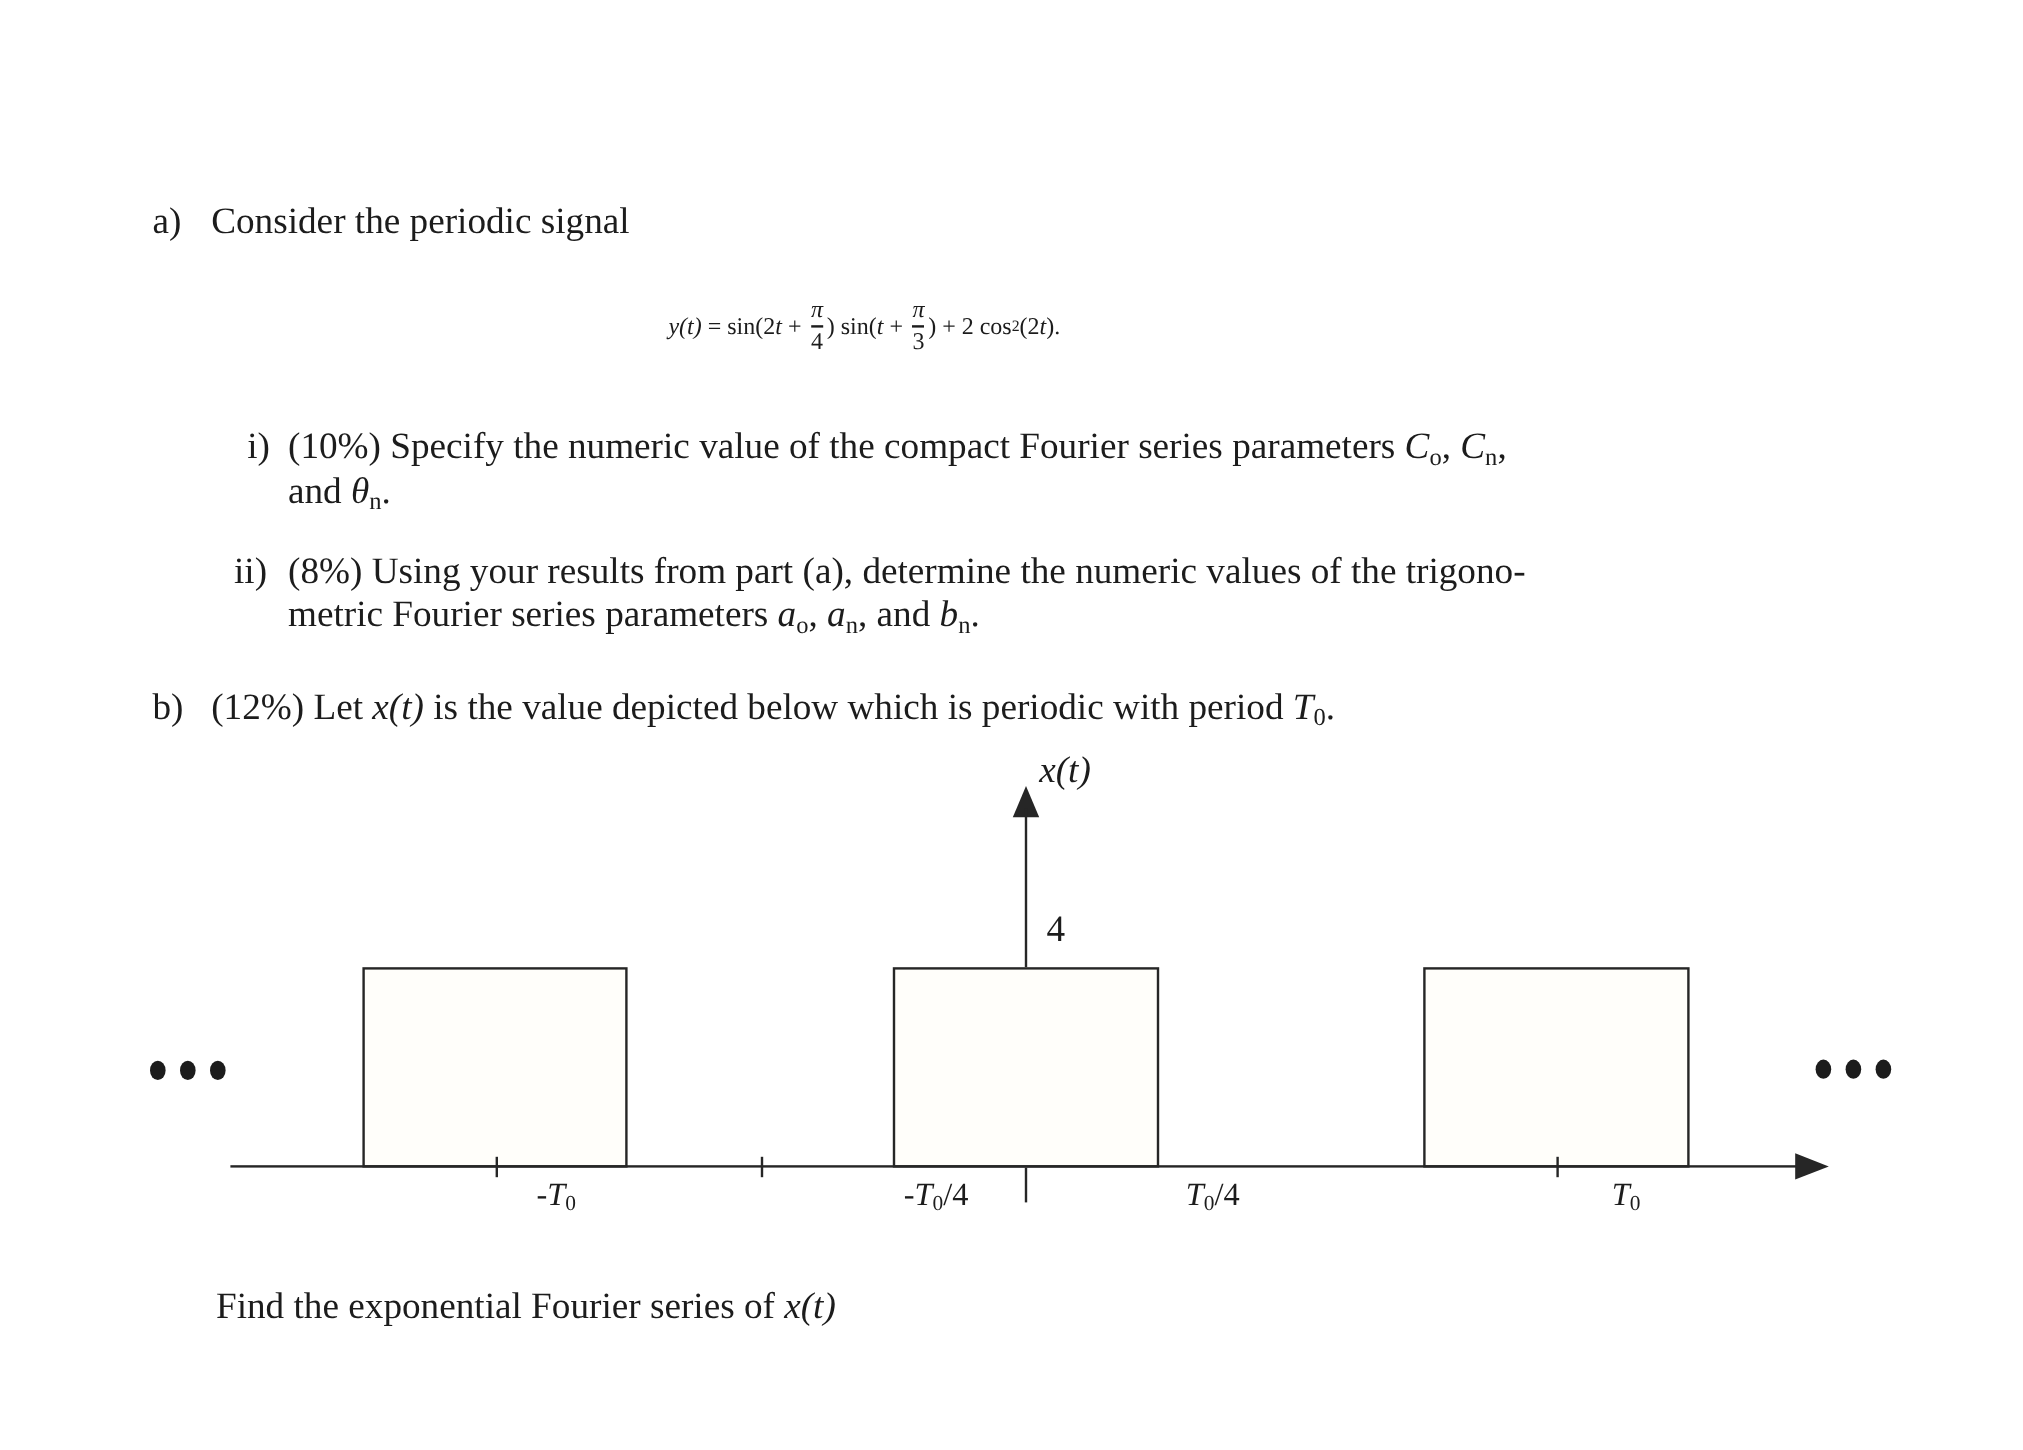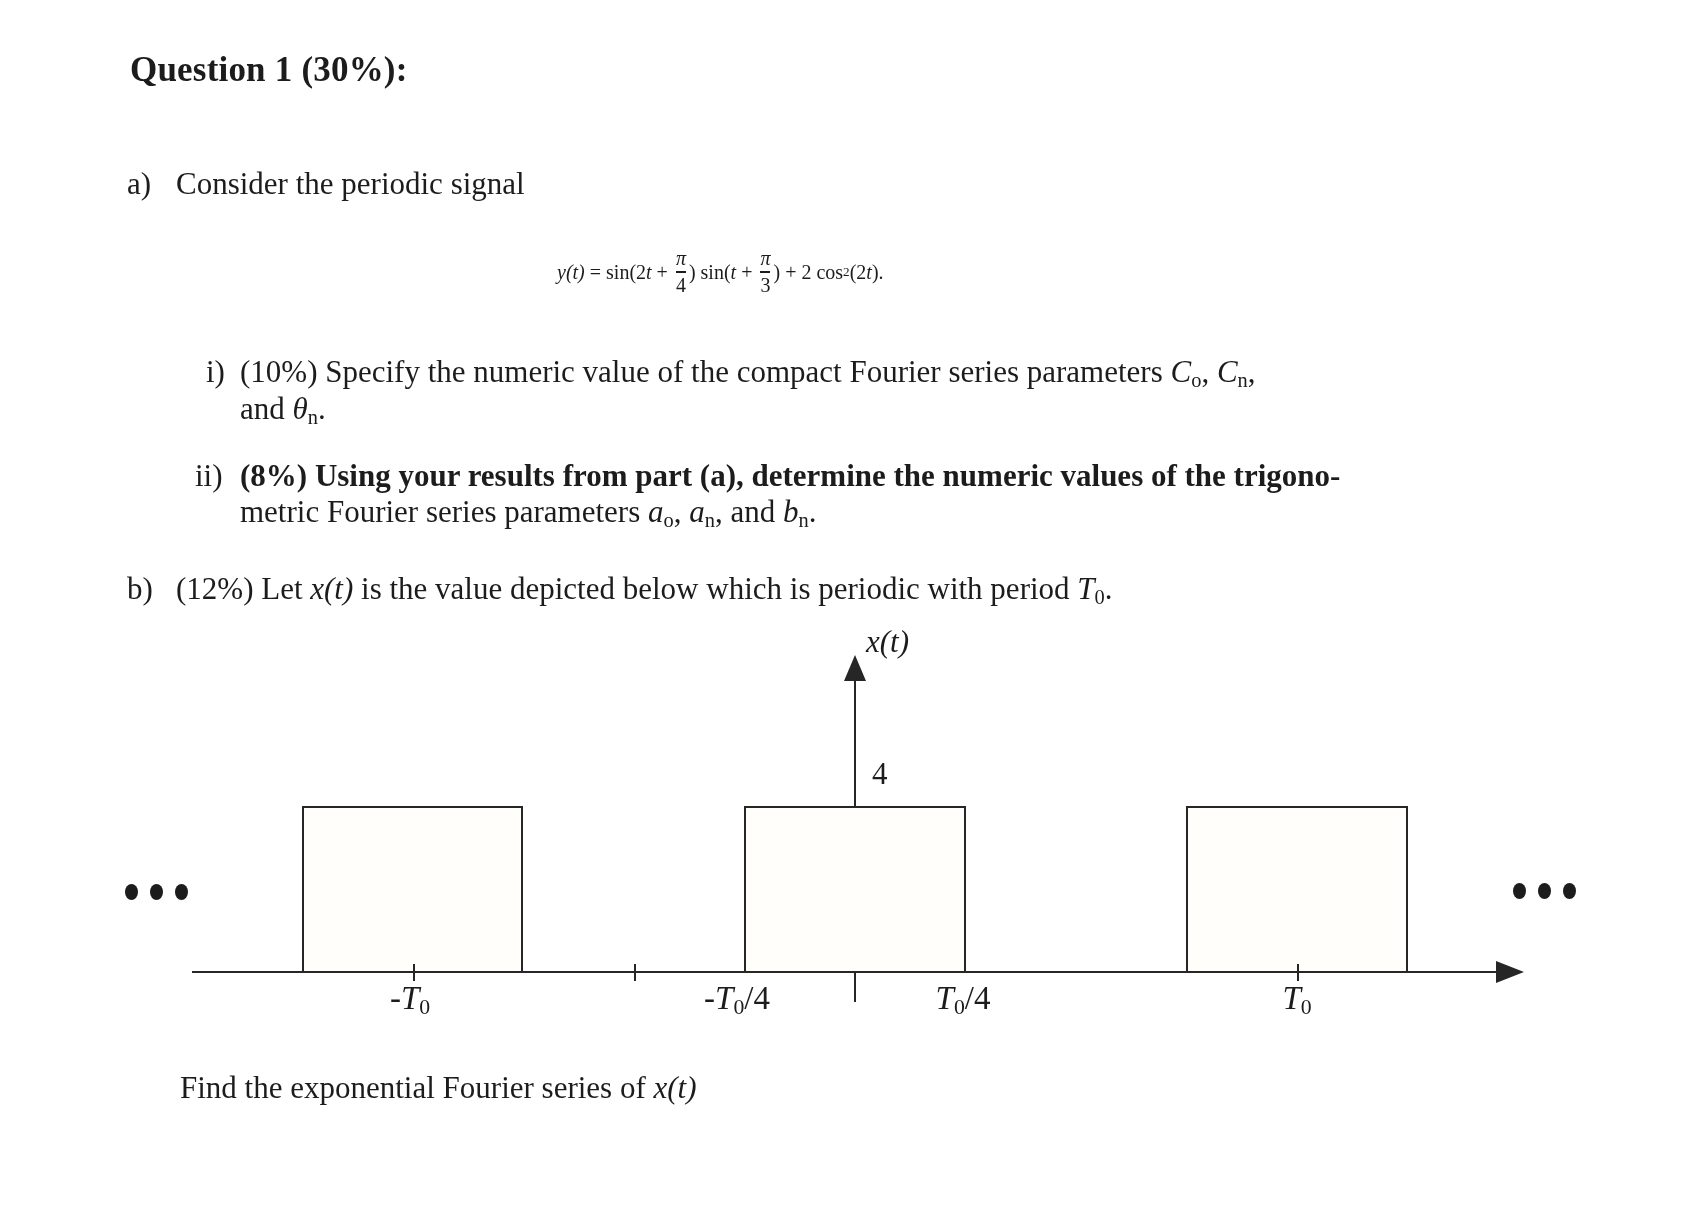--- a/index.html
+++ b/index.html
@@ -41,45 +41,44 @@
   .pulse{
     position:absolute;top:806px;height:167px;box-sizing:border-box;
     border:2px solid #262626;background:#fffefa;
   }
   .pulse.p-left{left:302px;width:221px;}
   .pulse.p-mid{left:744px;width:222px;}
   .pulse.p-right{left:1186px;width:222px;}
   .tick{position:absolute;top:964px;width:2px;height:17px;background:#262626;}
   .tick-label{
     position:absolute;top:980px;width:140px;
-    font-size:33px;text-align:center;white-space:nowrap;
+    font-size:27px;text-align:right;white-space:nowrap;
   }
   .dots{position:absolute;display:flex;gap:12px;}
   .dot{width:13px;height:16px;border-radius:50%;background:#1c1c1c;}
 </style>
 </head>
 <body>
 
 <div class="page">
 
-  <div class="abs t-title" style="left:130px;top:50px;">Question 1 (30%):</div>
 
   <div class="abs t-body" style="left:127px;top:166px;">a)</div>
   <div class="abs t-body" style="left:176px;top:166px;">Consider the periodic signal</div>
 
   <div class="equation">
     <span class="mi">y(t)</span><span> = sin(2</span><span class="mi">t</span><span> + </span><span class="frac"><span class="mi">π</span><span class="frac-bar"></span><span>4</span></span><span>) sin(</span><span class="mi">t</span><span> + </span><span class="frac"><span class="mi">π</span><span class="frac-bar"></span><span>3</span></span><span>) + 2 cos</span><span class="sup">2</span><span>(2</span><span class="mi">t</span><span>).</span>
   </div>
 
   <div class="abs t-body" style="left:206px;top:354px;">i)</div>
   <div class="abs t-body" style="left:240px;top:354px;"><span>(10%) Specify the numeric value of the compact Fourier series parameters </span><span class="mi">C</span><span class="sb">o</span><span>, </span><span class="mi">C</span><span class="sb">n</span><span>,</span></div>
   <div class="abs t-body" style="left:240px;top:391px;"><span>and </span><span class="mi">θ</span><span class="sb">n</span><span>.</span></div>
 
   <div class="abs t-body" style="left:195px;top:458px;">ii)</div>
-  <div class="abs t-body" style="left:240px;top:458px;font-weight:bold;">(8%) Using your results from part (a), determine the numeric values of the trigono-</div>
+  <div class="abs t-body" style="left:240px;top:458px;">(8%) Using your results from part (a), determine the numeric values of the trigono-</div>
   <div class="abs t-body" style="left:240px;top:494px;"><span>metric Fourier series parameters </span><span class="mi">a</span><span class="sb">o</span><span>, </span><span class="mi">a</span><span class="sb">n</span><span>, and </span><span class="mi">b</span><span class="sb">n</span><span>.</span></div>
 
   <div class="abs t-body" style="left:127px;top:571px;">b)</div>
   <div class="abs t-body" style="left:176px;top:571px;"><span>(12%) Let </span><span class="mi">x(t)</span><span> is the value depicted below which is periodic with period </span><span class="mi">T</span><span class="sb">0</span><span>.</span></div>
 
   <div>
     <div class="abs t-body mi" style="left:866px;top:624px;">x(t)</div>
 
     <div class="arrow-up"></div>
     <div class="axis-v"></div>

